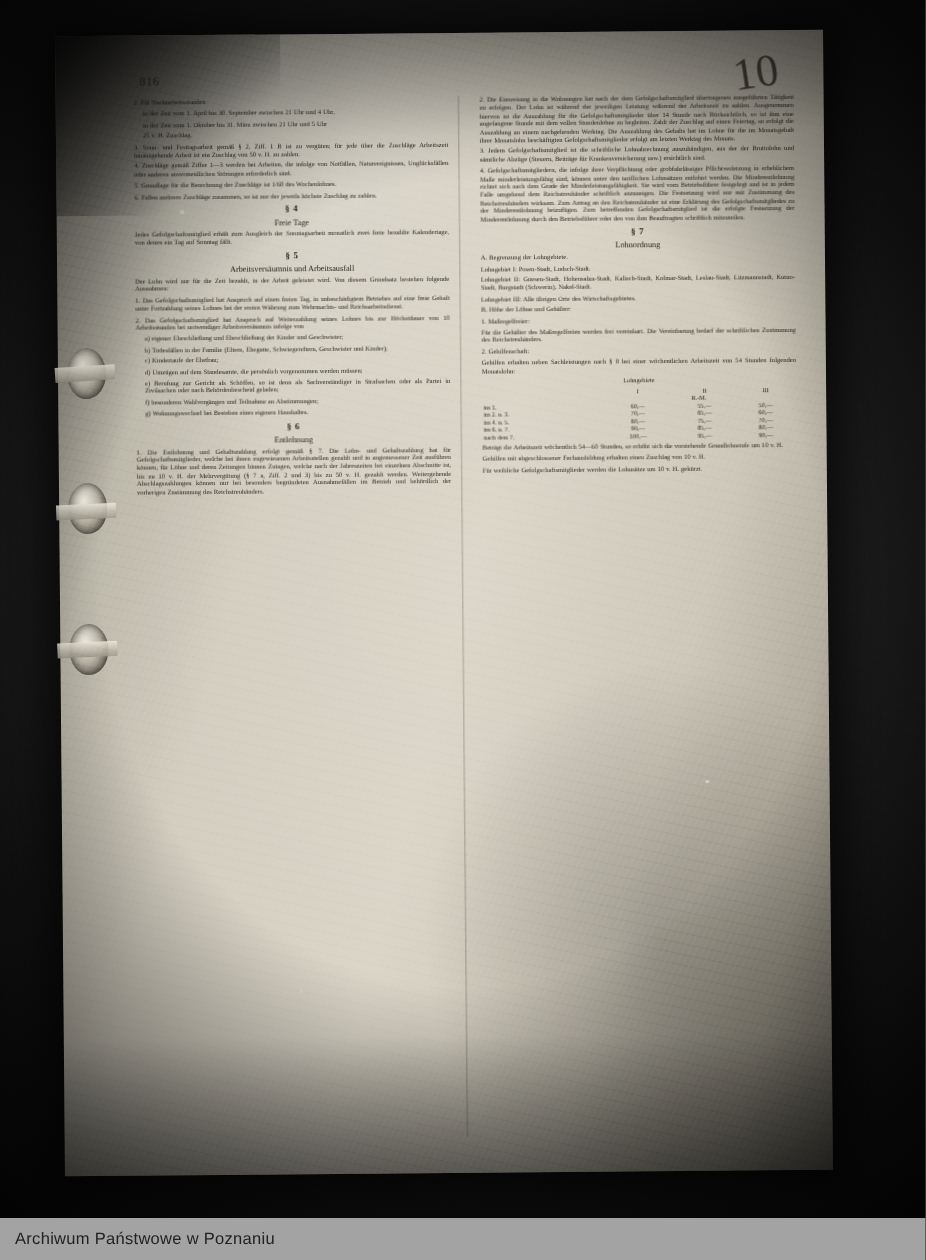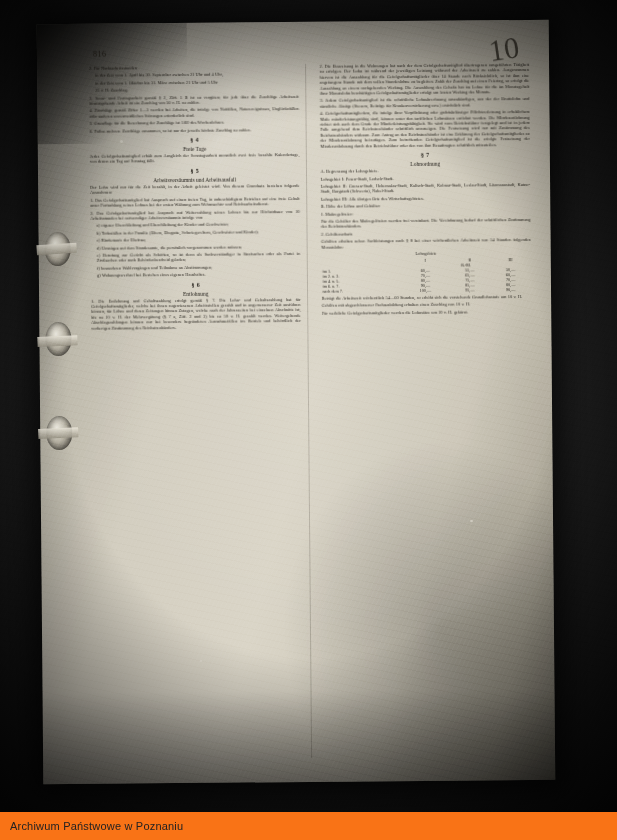--- a/index.html
+++ b/index.html
@@ -108,21 +108,21 @@
     position:absolute;inset:0;pointer-events:none;
     background-image:
       repeating-linear-gradient(115deg, rgba(255,255,255,0.035) 0 1px, rgba(0,0,0,0) 1px 4px),
       repeating-linear-gradient(12deg, rgba(0,0,0,0.05) 0 1px, rgba(0,0,0,0) 1px 7px);
     mix-blend-mode:overlay;
   }
   .speck{position:absolute;background:#e9e6dc;border-radius:50%;opacity:.55;}
   
   #footer{
     position:absolute;left:0;bottom:0;width:617px;height:28px;
-    background:#f97316;
+    background:#a3a3a3;
     display:flex;align-items:center;
   }
   #footer .cap{
     font-family:"Liberation Sans", sans-serif;
     font-size:11px;color:#222;padding-left:10px;letter-spacing:.2px;
   }
 </style>
 </head>
 <body>
 

